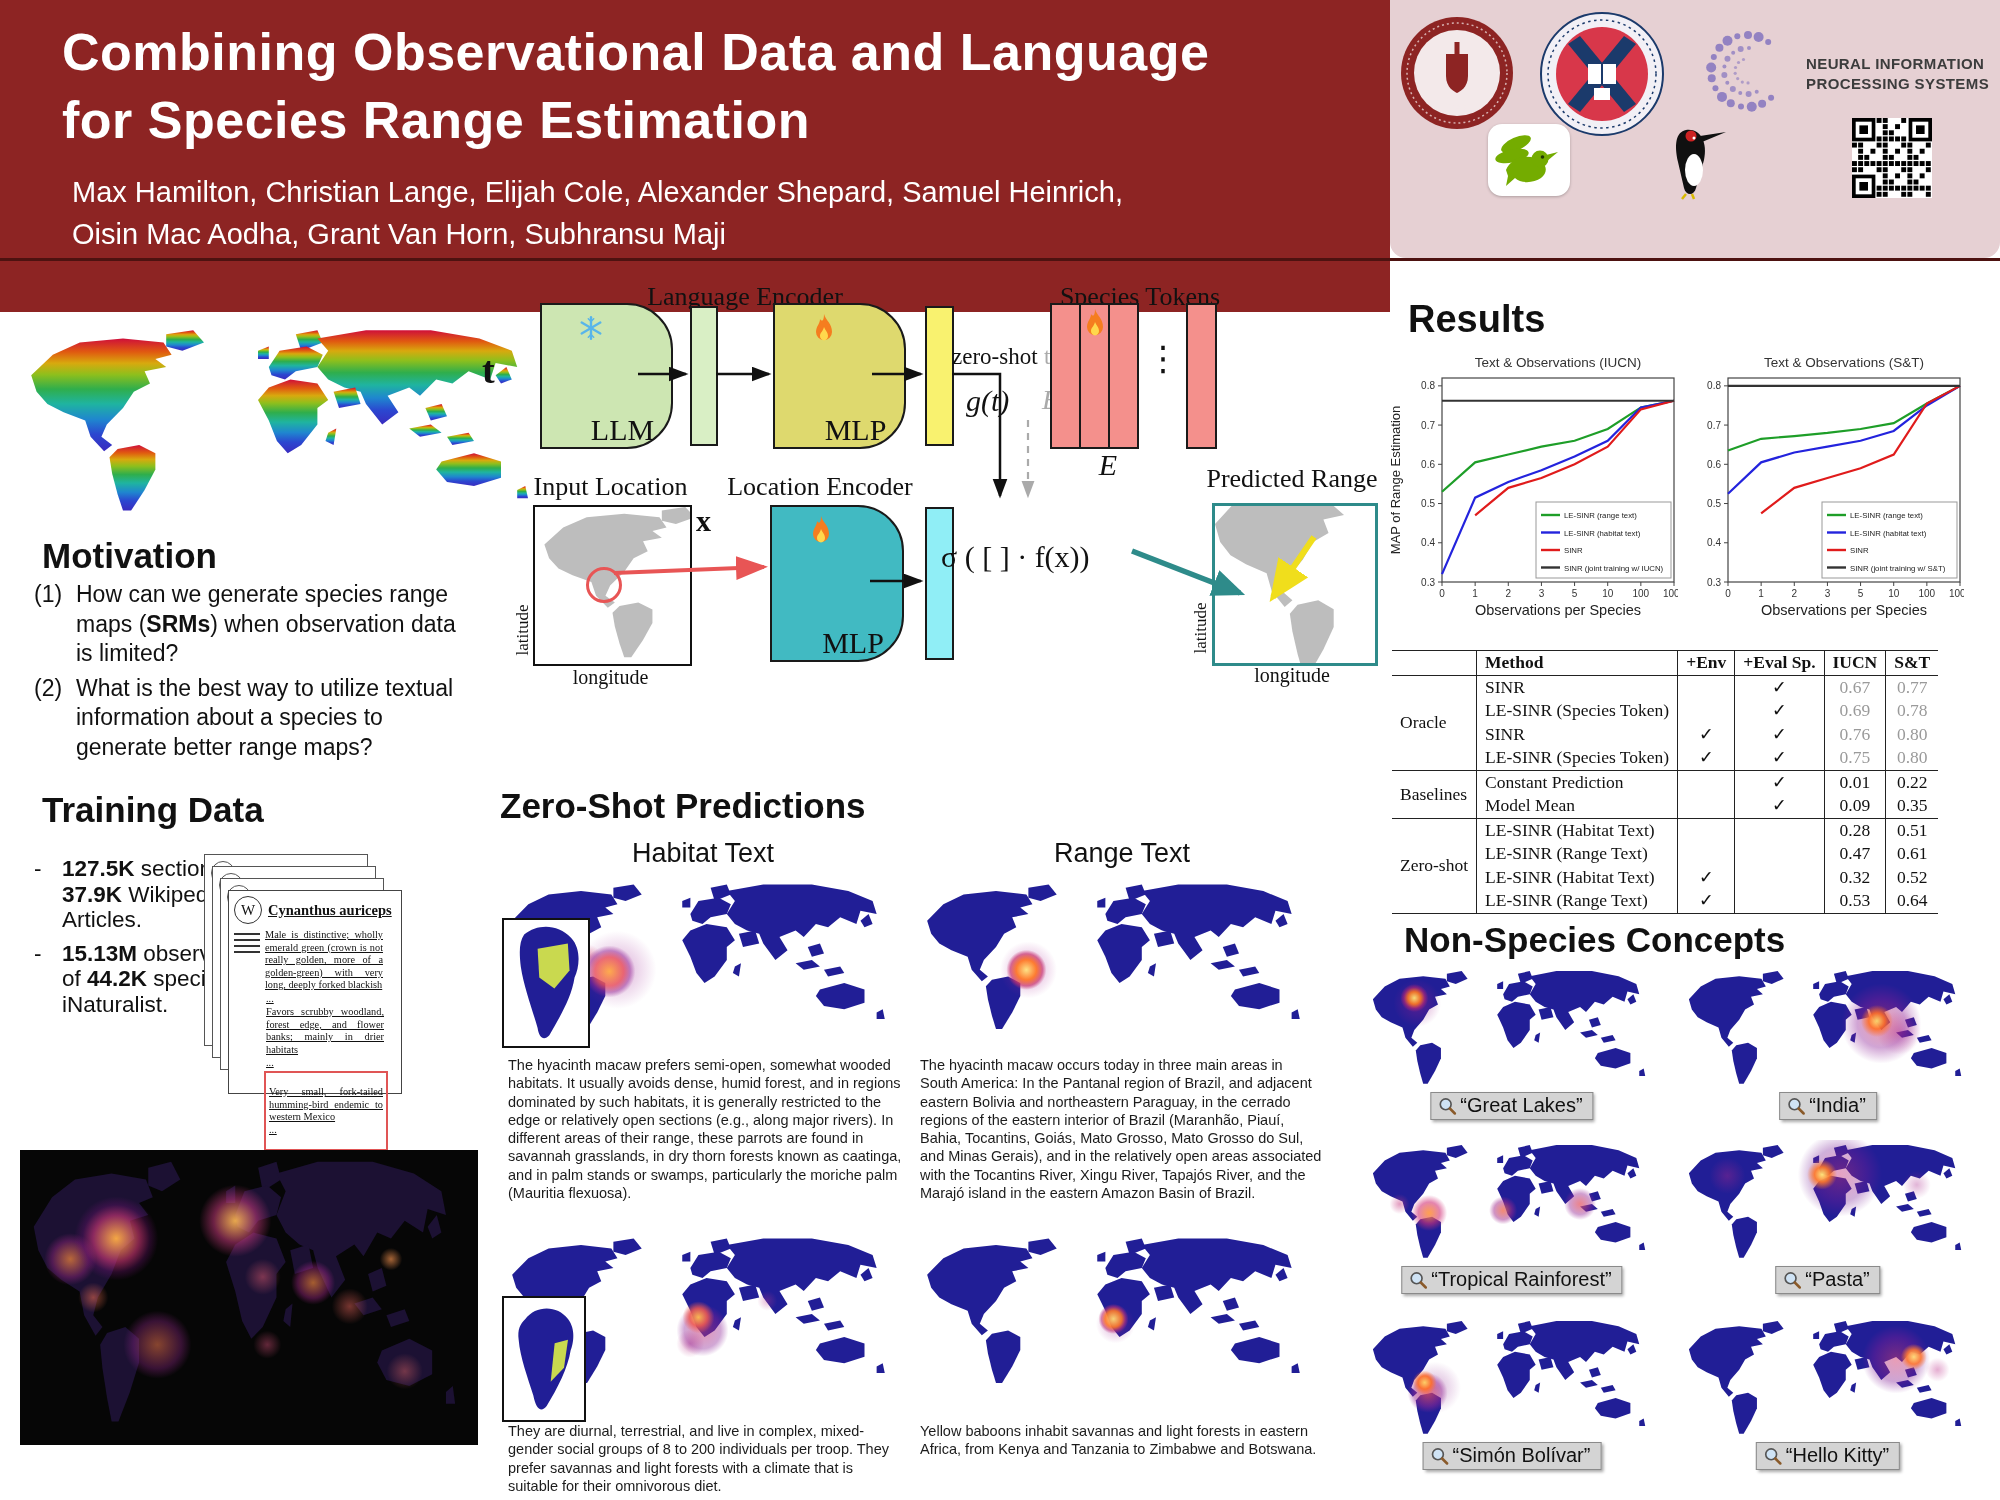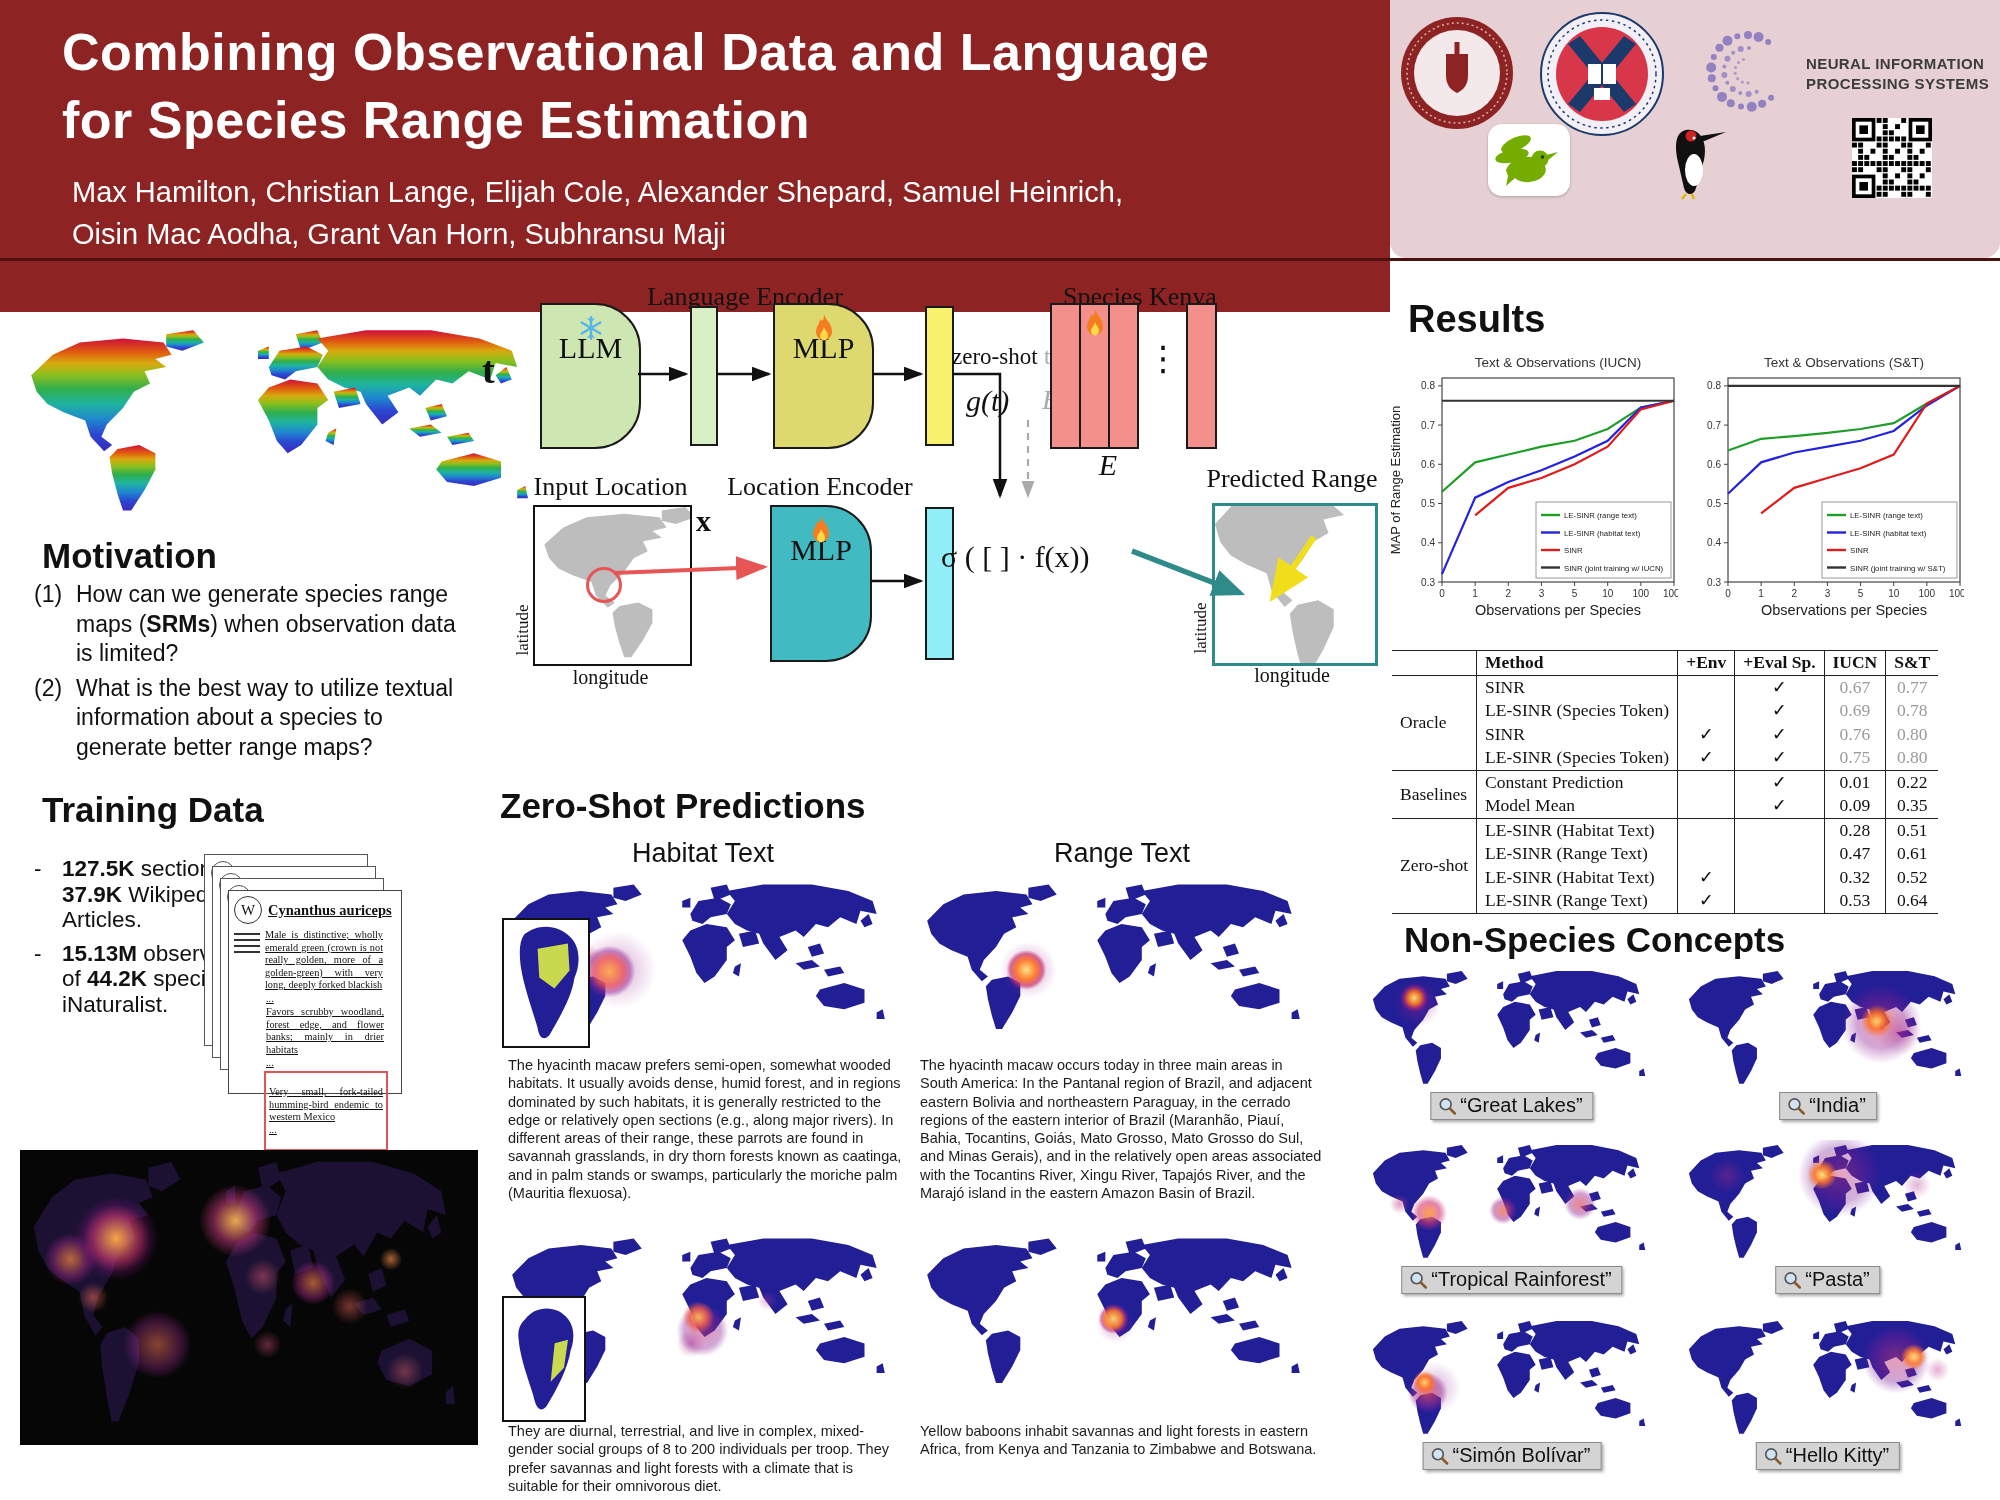--- a/index.html
+++ b/index.html
@@ -34,21 +34,21 @@
     radial-gradient(circle 34px at 30% 66%, rgba(240,120,80,.55), rgba(150,40,140,.35) 70%, transparent),
     radial-gradient(circle 36px at 47% 24%, rgba(255,185,85,.9), rgba(210,60,130,.5) 60%, transparent),
     radial-gradient(circle 18px at 53% 43%, rgba(220,90,110,.5), transparent),
     radial-gradient(circle 22px at 64% 45%, rgba(250,140,70,.65), rgba(170,40,140,.4) 70%, transparent),
     radial-gradient(circle 24px at 72% 53%, rgba(230,100,90,.5), transparent 75%),
     radial-gradient(circle 16px at 81% 37%, rgba(250,150,80,.65), transparent 70%),
     radial-gradient(circle 14px at 54% 66%, rgba(210,80,120,.45), transparent),
     radial-gradient(circle 18px at 84% 75%, rgba(220,100,100,.45), transparent);}
   
   .dlab{font-family:"Liberation Serif",serif;font-size:26px;text-align:center;}
-  .d-box{border:2.5px solid #1a1a1a;border-radius:0 46px 46px 0;display:flex;flex-direction:column;align-items:center;justify-content:flex-start;gap:6px;}
+  .d-box{border:2.5px solid #1a1a1a;border-radius:0 46px 46px 0;display:flex;flex-direction:column;align-items:center;justify-content:flex-end;gap:6px;padding-left:32px;}
   .d-bar{border:2.5px solid #1a1a1a;}
   .d-math{font-family:"Liberation Serif",serif;}
   .map-frame{border:2.5px solid #111;background:#fff;}
   .flame{width:24px;height:32px;}
   .tok{position:absolute;width:27px;height:142px;background:#f4908c;border:2.5px solid #1a1a1a;}
   
   .wm{position:absolute;inset:0;width:100%;height:100%;}
   .hs{position:absolute;inset:0;}
   .zs-map,.ns-card{background:#fff;}
   .inset{background:#fff;border:2.5px solid #111;}
@@ -382,21 +382,21 @@
   </div>
 
   <div class="abs heatmap" style="left:20px;top:1150px;width:458px;height:295px">
     <svg class="wm" viewBox="0 0 200 100" preserveAspectRatio="none">
         <use href="#landmass" fill="#1c1133"></use>
       </svg>
     <div class="heat-glows"></div>
   </div>
 
   <div class="abs dlab" style="left:595px;top:282px;width:300px">Language Encoder</div>
-  <div class="abs dlab" style="left:1035px;top:282px;width:210px">Species Kenya</div>
+  <div class="abs dlab" style="left:1035px;top:282px;width:210px">Species Tokens</div>
   <div class="abs d-math" style="left:482px;top:348px;font-size:38px;font-weight:bold">t</div>
 
   <div class="abs d-box" style="left:540px;top:303px;width:97px;height:142px;background:#cde6b2">
     <svg class="abs" style="left:36px;top:10px;width:26px;height:26px">
         <use href="#snowS"></use>
       </svg>
     <div class="d-math" style="font-size:30px;margin-top:26px">LLM</div>
   </div>
   <div class="abs d-bar" style="left:690px;top:306px;width:24px;height:136px;background:#d9efc5"></div>
   <div class="abs d-box" style="left:773px;top:303px;width:97px;height:142px;background:#ded96e">

